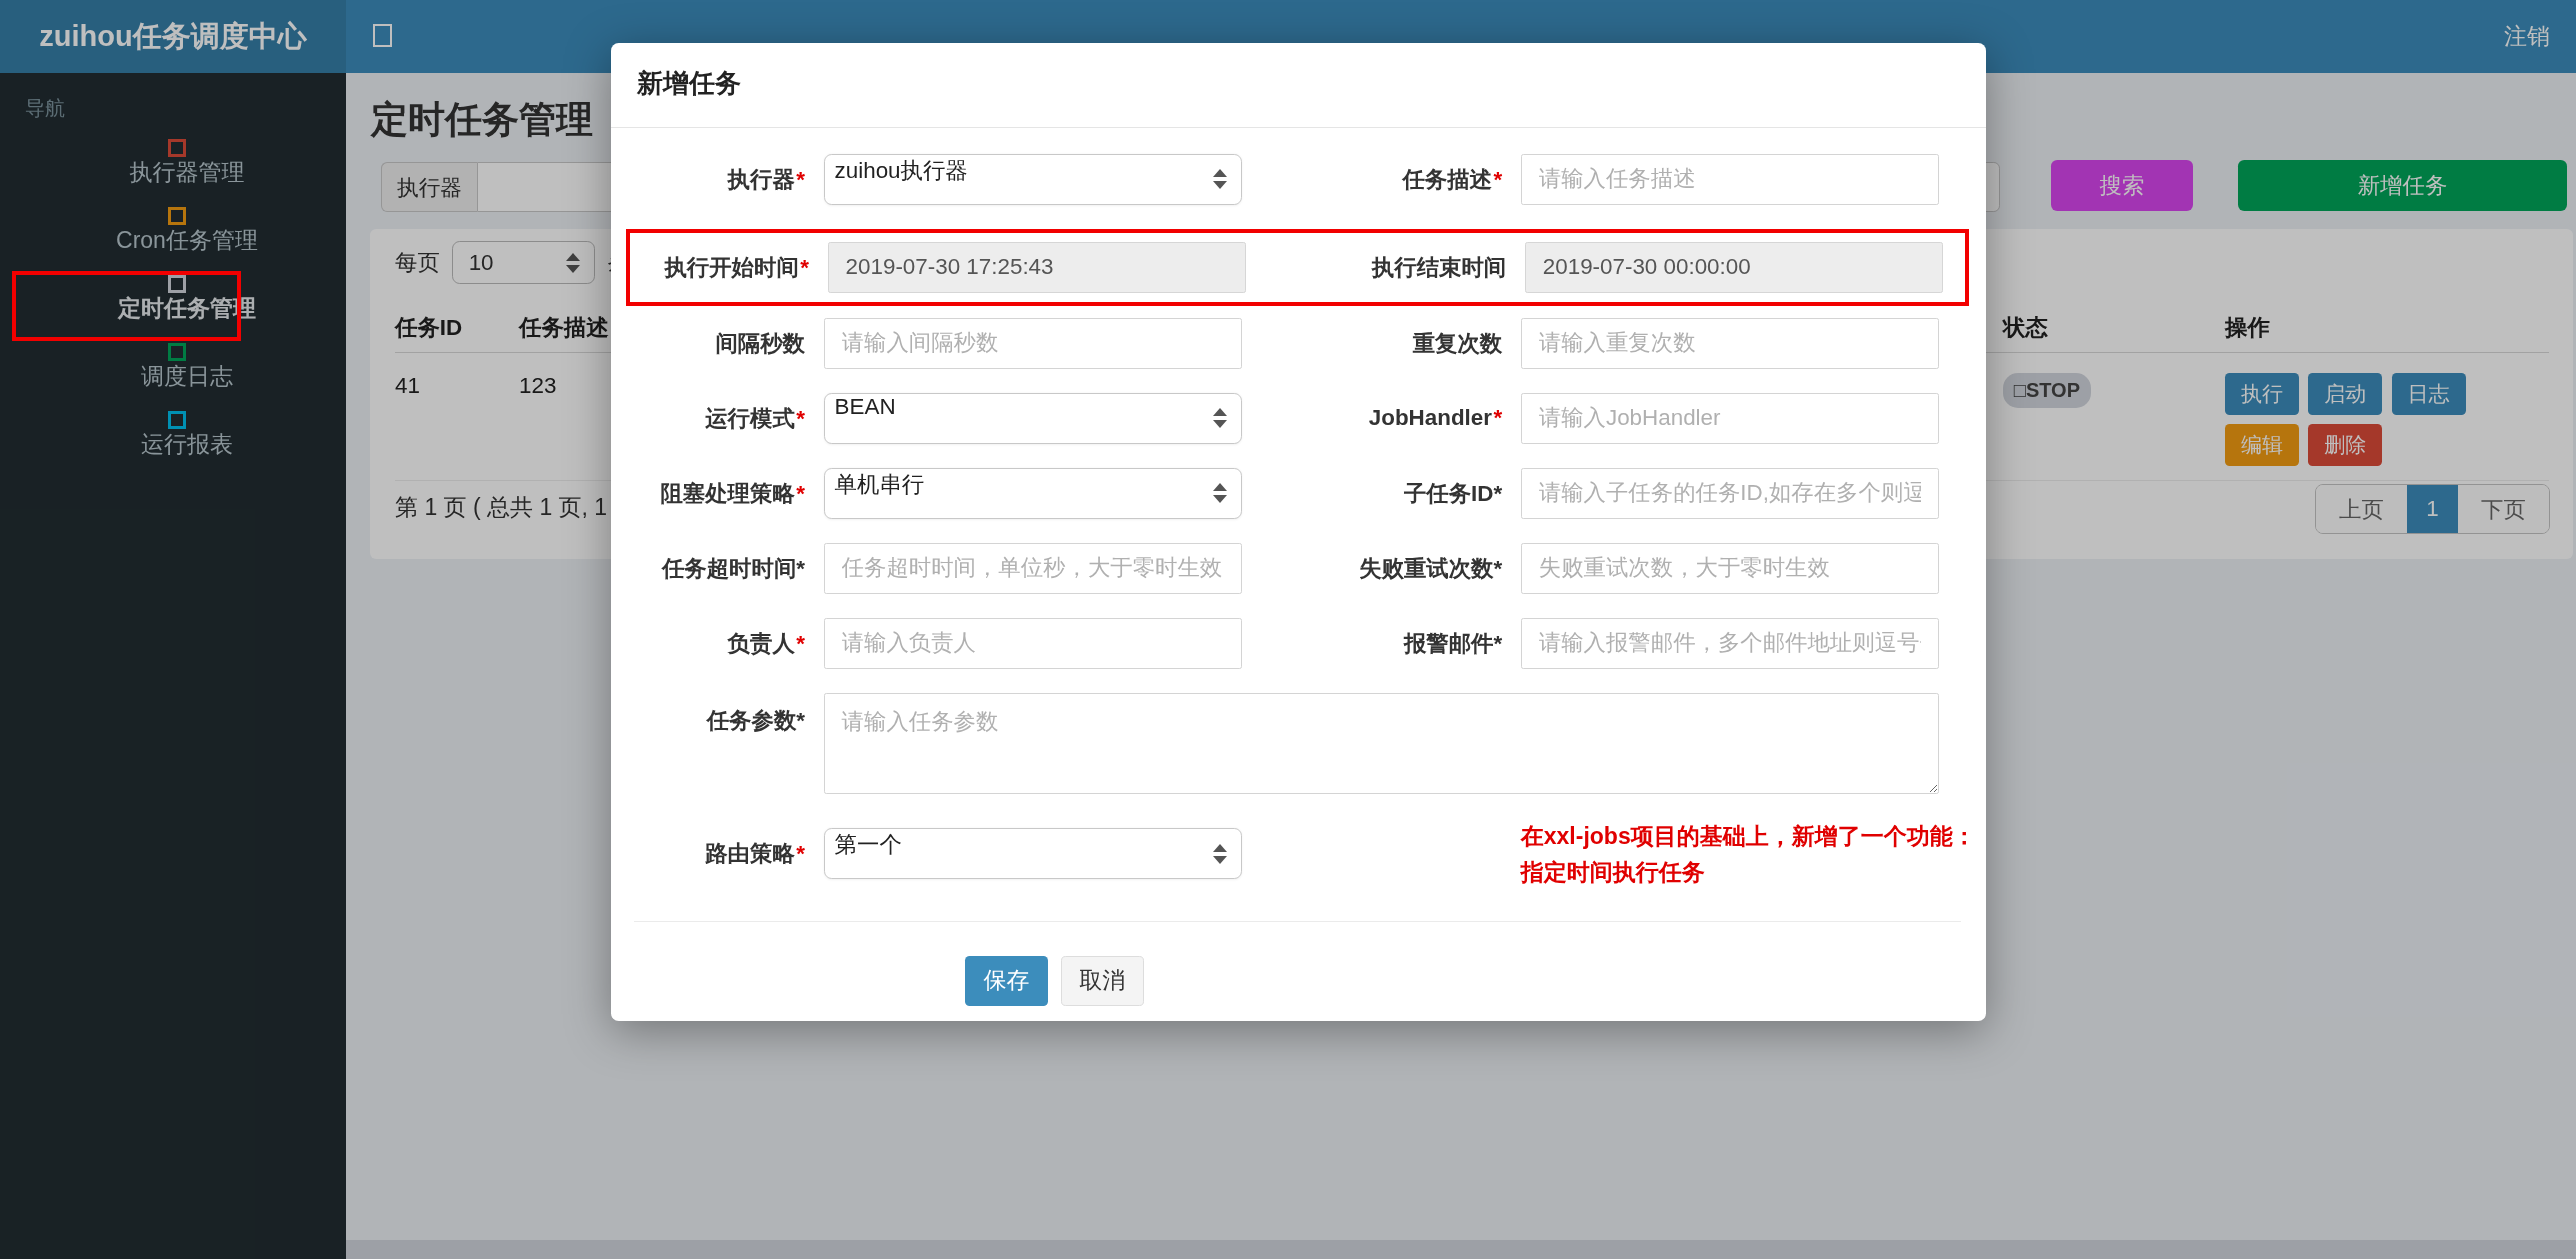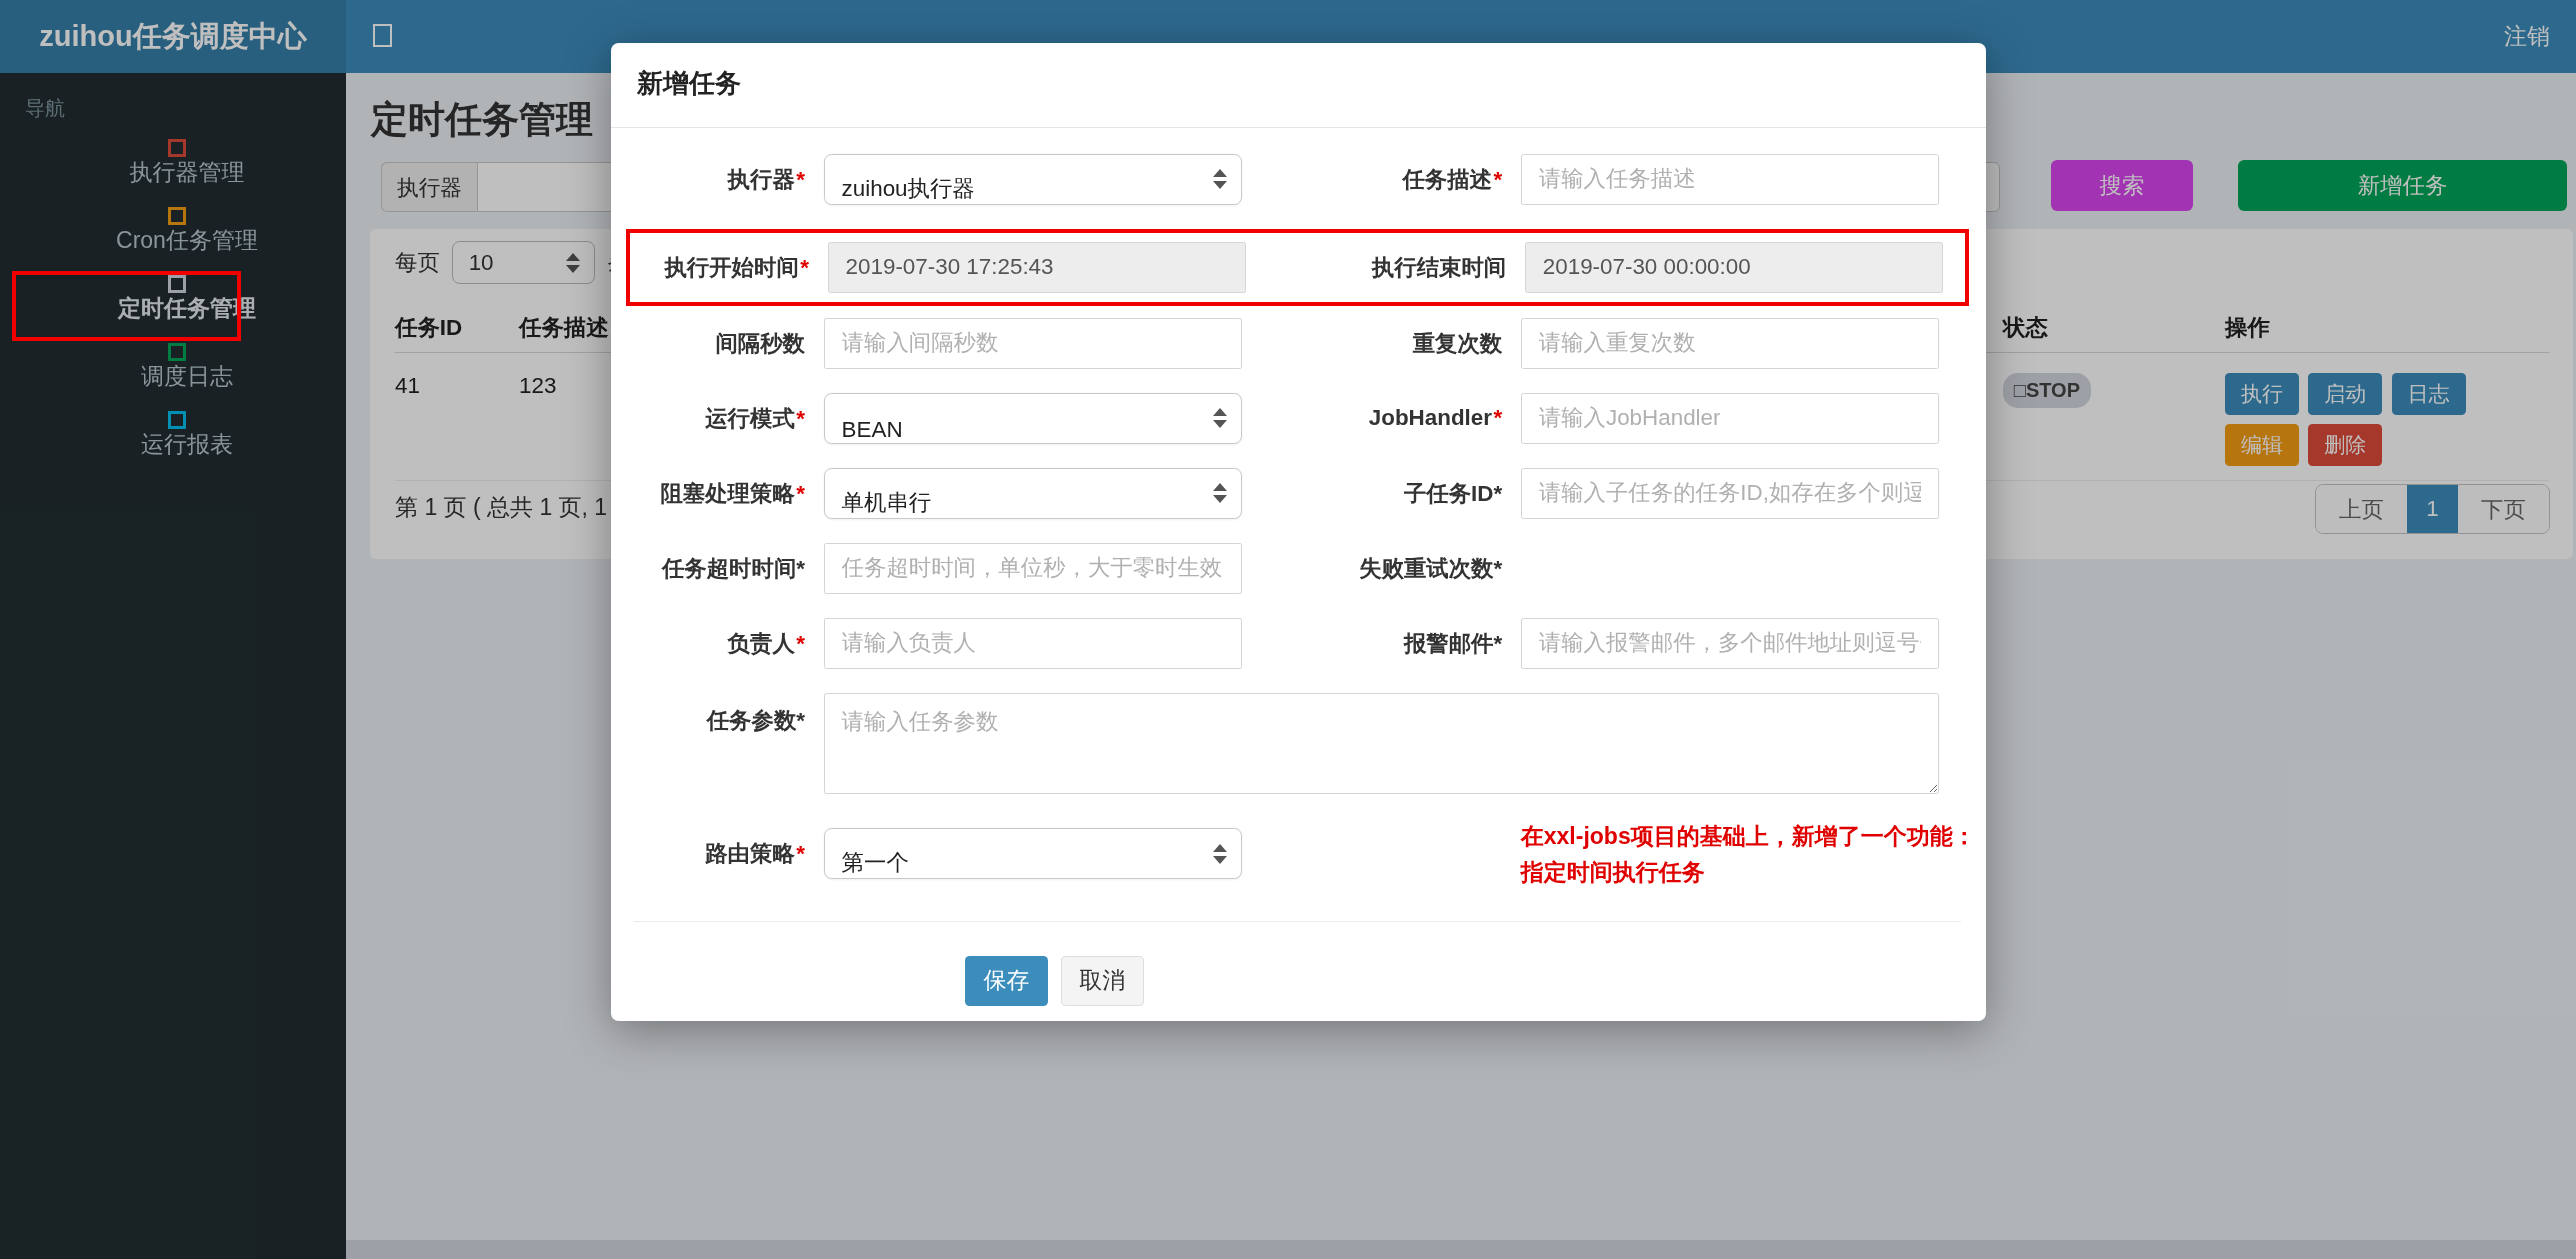--- a/index.html
+++ b/index.html
@@ -78,21 +78,21 @@
   .modal { position:absolute; left:611px; top:43px; width:1375px; height:978px; background:#fff;
            border-radius:7.7px; z-index:10; box-shadow:0 9.3px 46px rgba(0,0,0,.35); overflow:hidden; }
   .m-head { height:85px; padding:23px 26px 0; border-bottom:1.5px solid #e5e5e5; }
   .m-title { font-size:26px; font-weight:bold; color:#222; }
   .m-body { padding:25.5px 25px 0 23px; }
   .frow { display:grid; grid-template-columns:171px 418px 242px 418px; column-gap:18.6px;
           align-items:center; margin-bottom:24px; min-height:51px; }
   .flabel { font-size:22.4px; font-weight:bold; color:#333; text-align:right; }
   .star { color:#e00000; margin-left:1.5px; }
   .fselect { position:relative; height:51px; border:1.5px solid #c8c8c8; border-radius:7.7px; background:#fff;
-             display:flex; align-items:flex-end; padding:0 39px 0 17px; font-size:22.4px; color:#222;
+             display:flex; align-items:flex-start; padding:0 39px 0 10px; font-size:22.4px; color:#222;
              box-shadow:0 0.8px 2.3px rgba(0,0,0,.06); cursor:pointer; }
   .caret { position:absolute; right:14px; top:50%; transform:translateY(-50%); display:flex;
            flex-direction:column; gap:3.9px; }
   .caret .up { width:0; height:0; border-left:7px solid transparent; border-right:7px solid transparent;
                border-bottom:8.5px solid #555; }
   .caret .dn { width:0; height:0; border-left:7px solid transparent; border-right:7px solid transparent;
                border-top:8.5px solid #555; }
   .finput { height:51px; border:1.5px solid #d4d4d4; border-radius:2.3px; padding:0 17px; font-size:22.4px;
             color:#333; width:100%; background:#fff; }
   .finput::placeholder, .ftext::placeholder { color:#b0b0b0; }
@@ -257,20 +257,21 @@
           </span>
       </div>
       <label class="flabel"><span>子任务ID*</span></label>
       <input class="finput" placeholder="请输入子任务的任务ID,如存在多个则逗号分隔" style="">
     </div>
 
     <div class="frow">
       <label class="flabel"><span>任务超时时间*</span></label>
       <input class="finput" placeholder="任务超时时间，单位秒，大于零时生效" style="">
       <label class="flabel"><span>失败重试次数*</span></label>
+      <input class="finput" placeholder="失败重试次数，大于零时生效" style="">
     </div>
 
     <div class="frow">
       <label class="flabel"><span>负责人</span><span class="star">*</span></label>
       <input class="finput" placeholder="请输入负责人" style="">
       <label class="flabel"><span>报警邮件*</span></label>
       <input class="finput" placeholder="请输入报警邮件，多个邮件地址则逗号分隔" style="">
     </div>
 
     <div class="frow trow">

